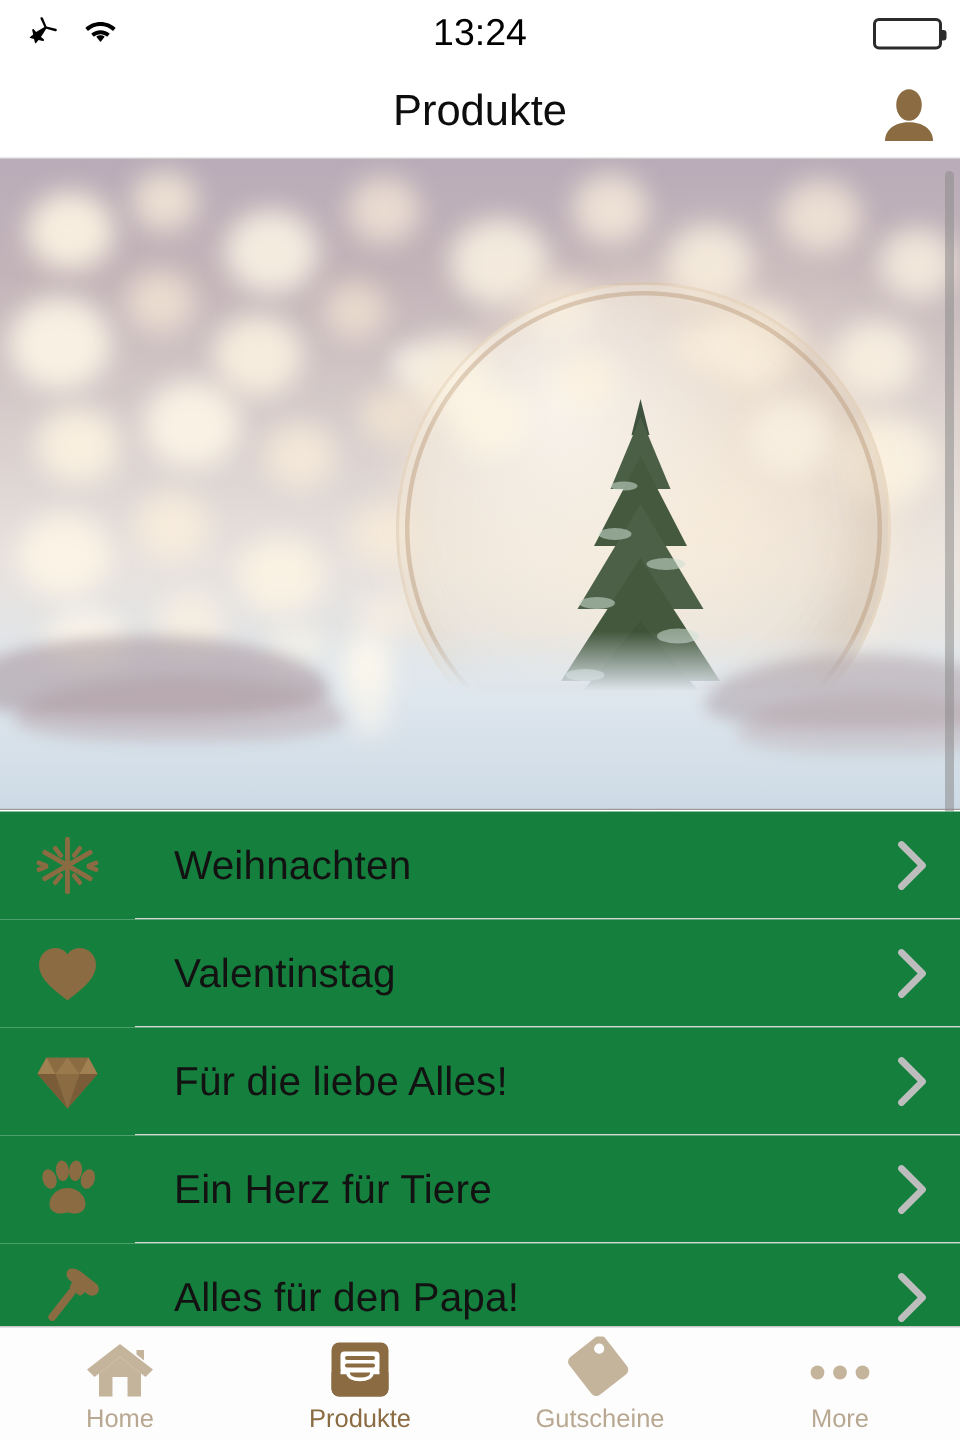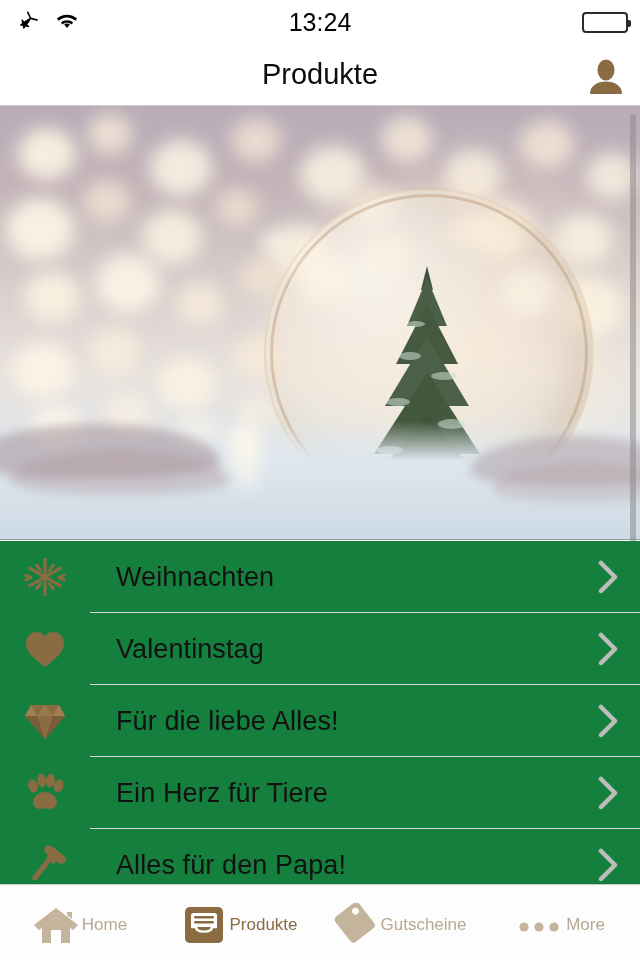--- a/index.html
+++ b/index.html
@@ -112,21 +112,21 @@
   .row-chev { width:62px; min-width:62px; display:flex; align-items:center; justify-content:center; }
   .sep { position:absolute; left:90px; right:0; bottom:0; height:1px; background:#d6d6d6; }
 
   
   .tabbar {
     position:absolute; left:0; bottom:0; width:640px; height:76px;
     background:#fdfdfd; border-top:1px solid #c8c8c8;
     display:flex; align-items:stretch;
   }
   .tab {
-    flex:1; display:flex; align-items:center;
+    flex:1; display:flex; flex-direction:column; align-items:center;
     justify-content:center; gap:3px; padding-top:4px;
   }
   .tab-icon { height:40px; display:flex; align-items:flex-end; justify-content:center; }
   .tab-label { font-size:17px; color:#b9a891; white-space:nowrap; }
   .tab.active .tab-label { color:#8a6b42; }
 </style>
 </head>
 <body>
 
 <div class="phone">

